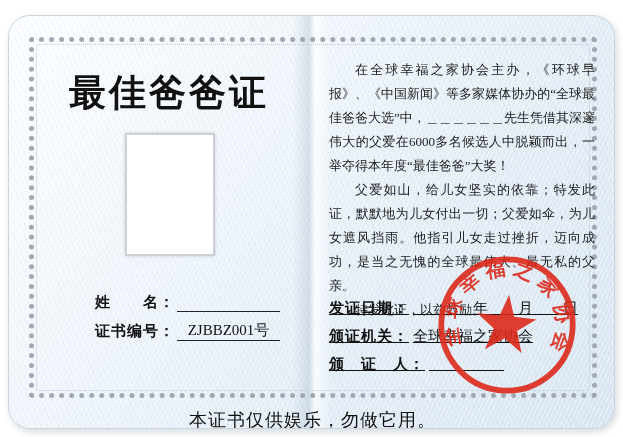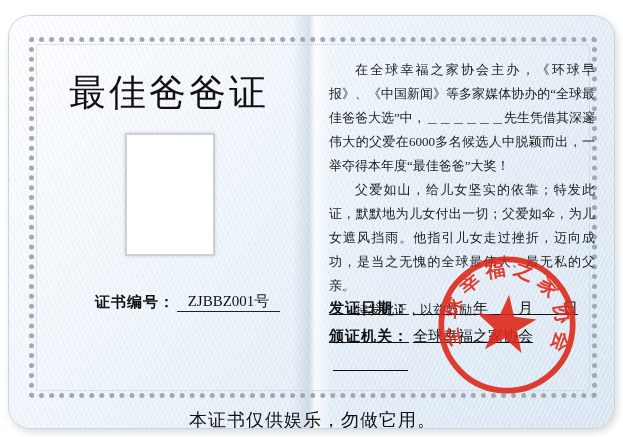--- a/index.html
+++ b/index.html
@@ -46,21 +46,21 @@
   .lace-inner {
     position: absolute; inset: 2px;
     border: 1px dotted #c4c9d2;
     border-radius: 3px;
   }
   .title {
     position: absolute;
     left: 40px; top: 52px; width: 240px;
     text-align: center;
     font-family: "Liberation Sans", sans-serif;
-    font-weight: normal;
+    font-weight: bold;
     font-size: 37px;
     letter-spacing: 3px;
     color: #111;
   }
   .photo {
     position: absolute;
     left: 116px; top: 117px;
     width: 90px; height: 123px;
     background: #ffffff;
     border: 2px solid #cdd1d6;
@@ -138,20 +138,24 @@
   <div class="lace">
     <div class="lace-inner"></div>
   </div>
 
   <div class="title">最佳爸爸证</div>
 
   <div class="photo"></div>
 
   <div class="left-fields">
     <div class="lrow">
+      <span class="llabel">姓　　名：</span>
+      <span class="lvalue"></span>
+    </div>
+    <div class="lrow">
       <span class="llabel">证书编号：</span>
       <span class="lvalue">ZJBBZ001号</span>
     </div>
   </div>
 
   <div class="body-text">
     <p>在全球幸福之家协会主办，《环球早报》、《中国新闻》等多家媒体协办的“全球最佳爸爸大选”中，＿＿＿＿＿＿先生凭借其深邃伟大的父爱在6000多名候选人中脱颖而出，一举夺得本年度“最佳爸爸”大奖！</p>
     <p>父爱如山，给儿女坚实的依靠；特发此证，默默地为儿女付出一切；父爱如伞，为儿女遮风挡雨。他指引儿女走过挫折，迈向成功，是当之无愧的全球最伟大、最无私的父亲。</p>
     <p>特发此证，以兹鼓励。</p>
   </div>
@@ -159,20 +163,21 @@
   <div class="right-fields">
     <div class="rrow">
       <span class="rlabel">发证日期：</span>
       <span class="rvalue">＿＿＿＿年＿＿月＿＿日</span>
     </div>
     <div class="rrow">
       <span class="rlabel">颁证机关：</span>
       <span class="rvalue">全球幸福之家协会</span>
     </div>
     <div class="rrow">
+      <span class="rlabel">颁　证　人：</span>
       <span class="rvalue">＿＿＿＿＿</span>
     </div>
   </div>
 
   <svg class="stamp" viewBox="0 0 142 142">
     <circle cx="71" cy="71" r="63" fill="none" stroke="#dd2718" stroke-width="5.5"></circle>
     <defs>
       <path id="sealArc" d="M 25.9 87.4 A 48 48 0 1 1 116.1 87.4" fill="none"></path>
     </defs>
     <text font-size="19" fill="#dd2718" letter-spacing="6" text-anchor="middle">

